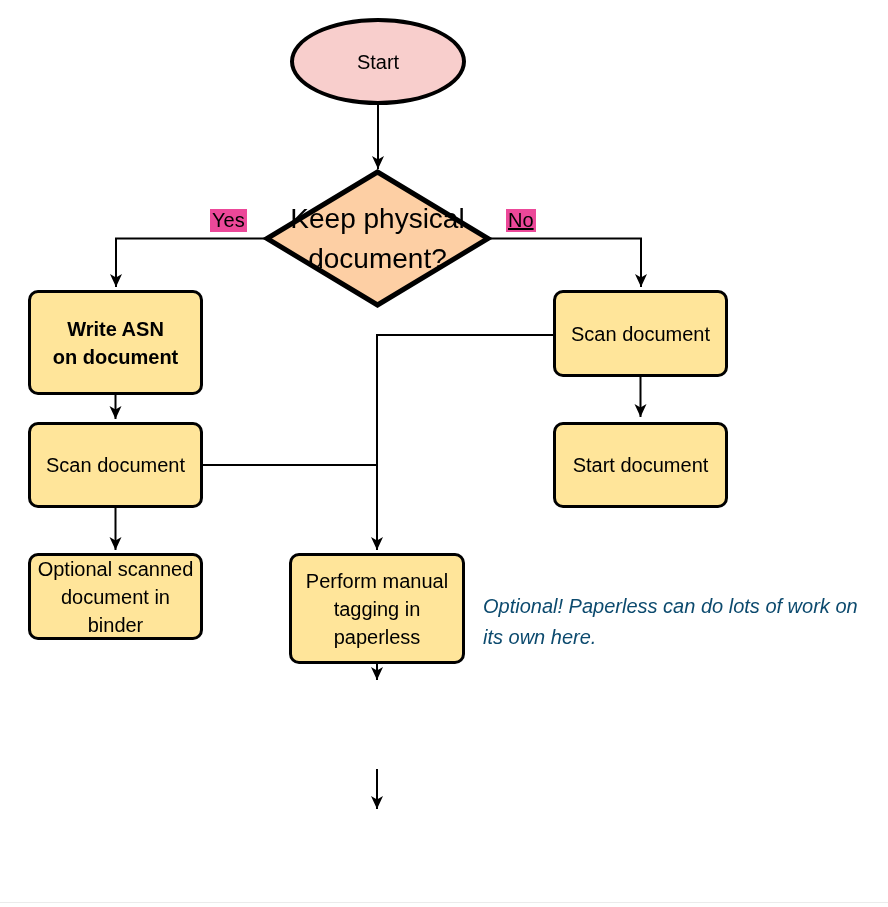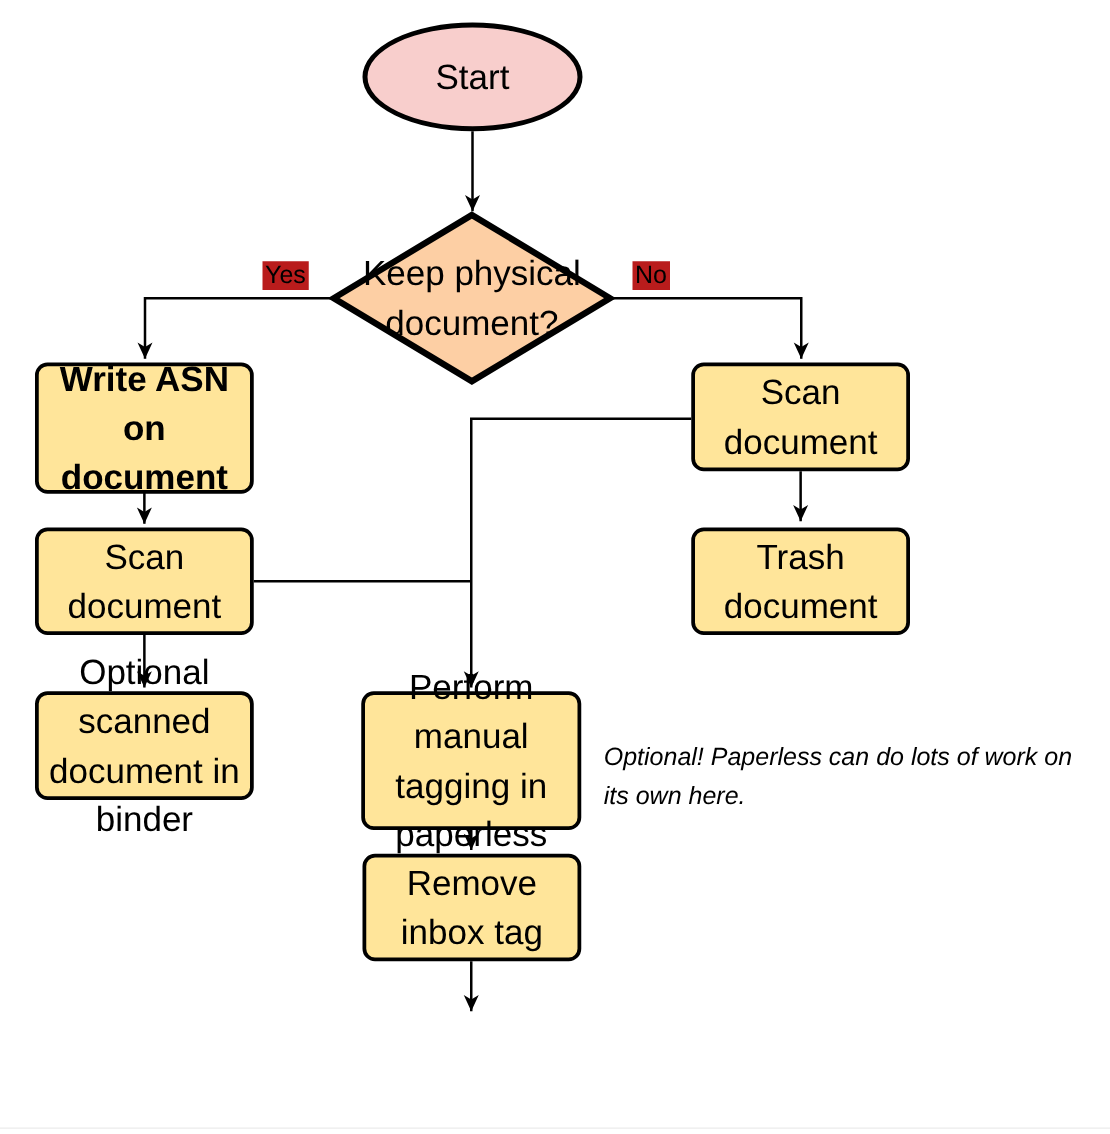--- a/index.html
+++ b/index.html
@@ -22,21 +22,21 @@
     top: 0;
     overflow: visible;
   }
   .node {
     position: absolute;
     box-sizing: border-box;
     display: flex;
     align-items: center;
     justify-content: center;
     text-align: center;
-    font-size: 28px;
+    font-size: 20px;
     line-height: 1.4;
     white-space: pre-line;
     color: #000;
   }
   .process {
     background: var(--node-fill, #ffe59a);
     border: 3px solid var(--stroke, #000);
     border-radius: 10px;
   }
   .terminal {
@@ -64,30 +64,30 @@
     justify-content: center;
     text-align: center;
     font-size: 28px;
     line-height: 1.4;
     white-space: pre-line;
   }
   .edge-label {
     position: absolute;
     font-size: 20px;
     color: #000;
-    background: #b91c1c;
+    background: #ec4899;
     padding: 0 2px;
   }
   .note {
     position: absolute;
     font-size: 20px;
     font-style: italic;
     line-height: 1.55;
     white-space: pre-line;
-    color: #000000;
+    color: #0c4a6e;
   }
   .bottom-divider {
     position: absolute;
     left: 0;
     top: 902px;
     width: 888px;
     height: 1px;
     background: #ebebeb;
   }
 </style>
@@ -122,52 +122,48 @@
 
   <div class="diamond-wrap" style="left:267px; top:172px; width:221px; height:133px;">
     <svg width="221" height="133">
       <polygon points="110.5,0 221,66.5 110.5,133 0,66.5" style="fill:var(--decision-fill,#fdcfa4); stroke:var(--stroke,#000); stroke-width:5;"></polygon>
     </svg>
     <div class="diamond-label">Keep physical
 document?</div>
   </div>
 
   <span class="edge-label" style="left:210px; top:209px;">Yes</span>
-  <span class="edge-label" style="left:506px; top:209px;">No</span>
+  <span class="edge-label" style="left:506px; top:209px;text-decoration:underline;">No</span>
 
   <div class="node process" style="left:28px; top:290px; width:175px; height:105px;font-weight:bold;">
     <span>Write ASN
 on document</span>
   </div>
   <div class="node process" style="left:28px; top:422px; width:175px; height:86px;">
     <span>Scan document</span>
   </div>
   <div class="node process" style="left:28px; top:553px; width:175px; height:87px;">
     <span>Optional scanned
 document in
 binder</span>
   </div>
 
   <div class="node process" style="left:553px; top:290px; width:175px; height:87px;">
     <span>Scan document</span>
   </div>
   <div class="node process" style="left:553px; top:422px; width:175px; height:86px;">
-    <span>Trash document</span>
+    <span>Start document</span>
   </div>
 
   <div class="node process" style="left:289px; top:553px; width:176px; height:111px;">
     <span>Perform manual
 tagging in
 paperless</span>
   </div>
 
   <div class="note" style="left:483px; top:591px;">Optional! Paperless can do lots of work on
 its own here.</div>
 
-  <div class="node process" style="left:290px; top:683px; width:175px; height:86px;">
-    <span>Remove
-inbox tag</span>
-  </div>
 
 
   <div class="bottom-divider"></div>
 
 </div>
 
 </body></html>

